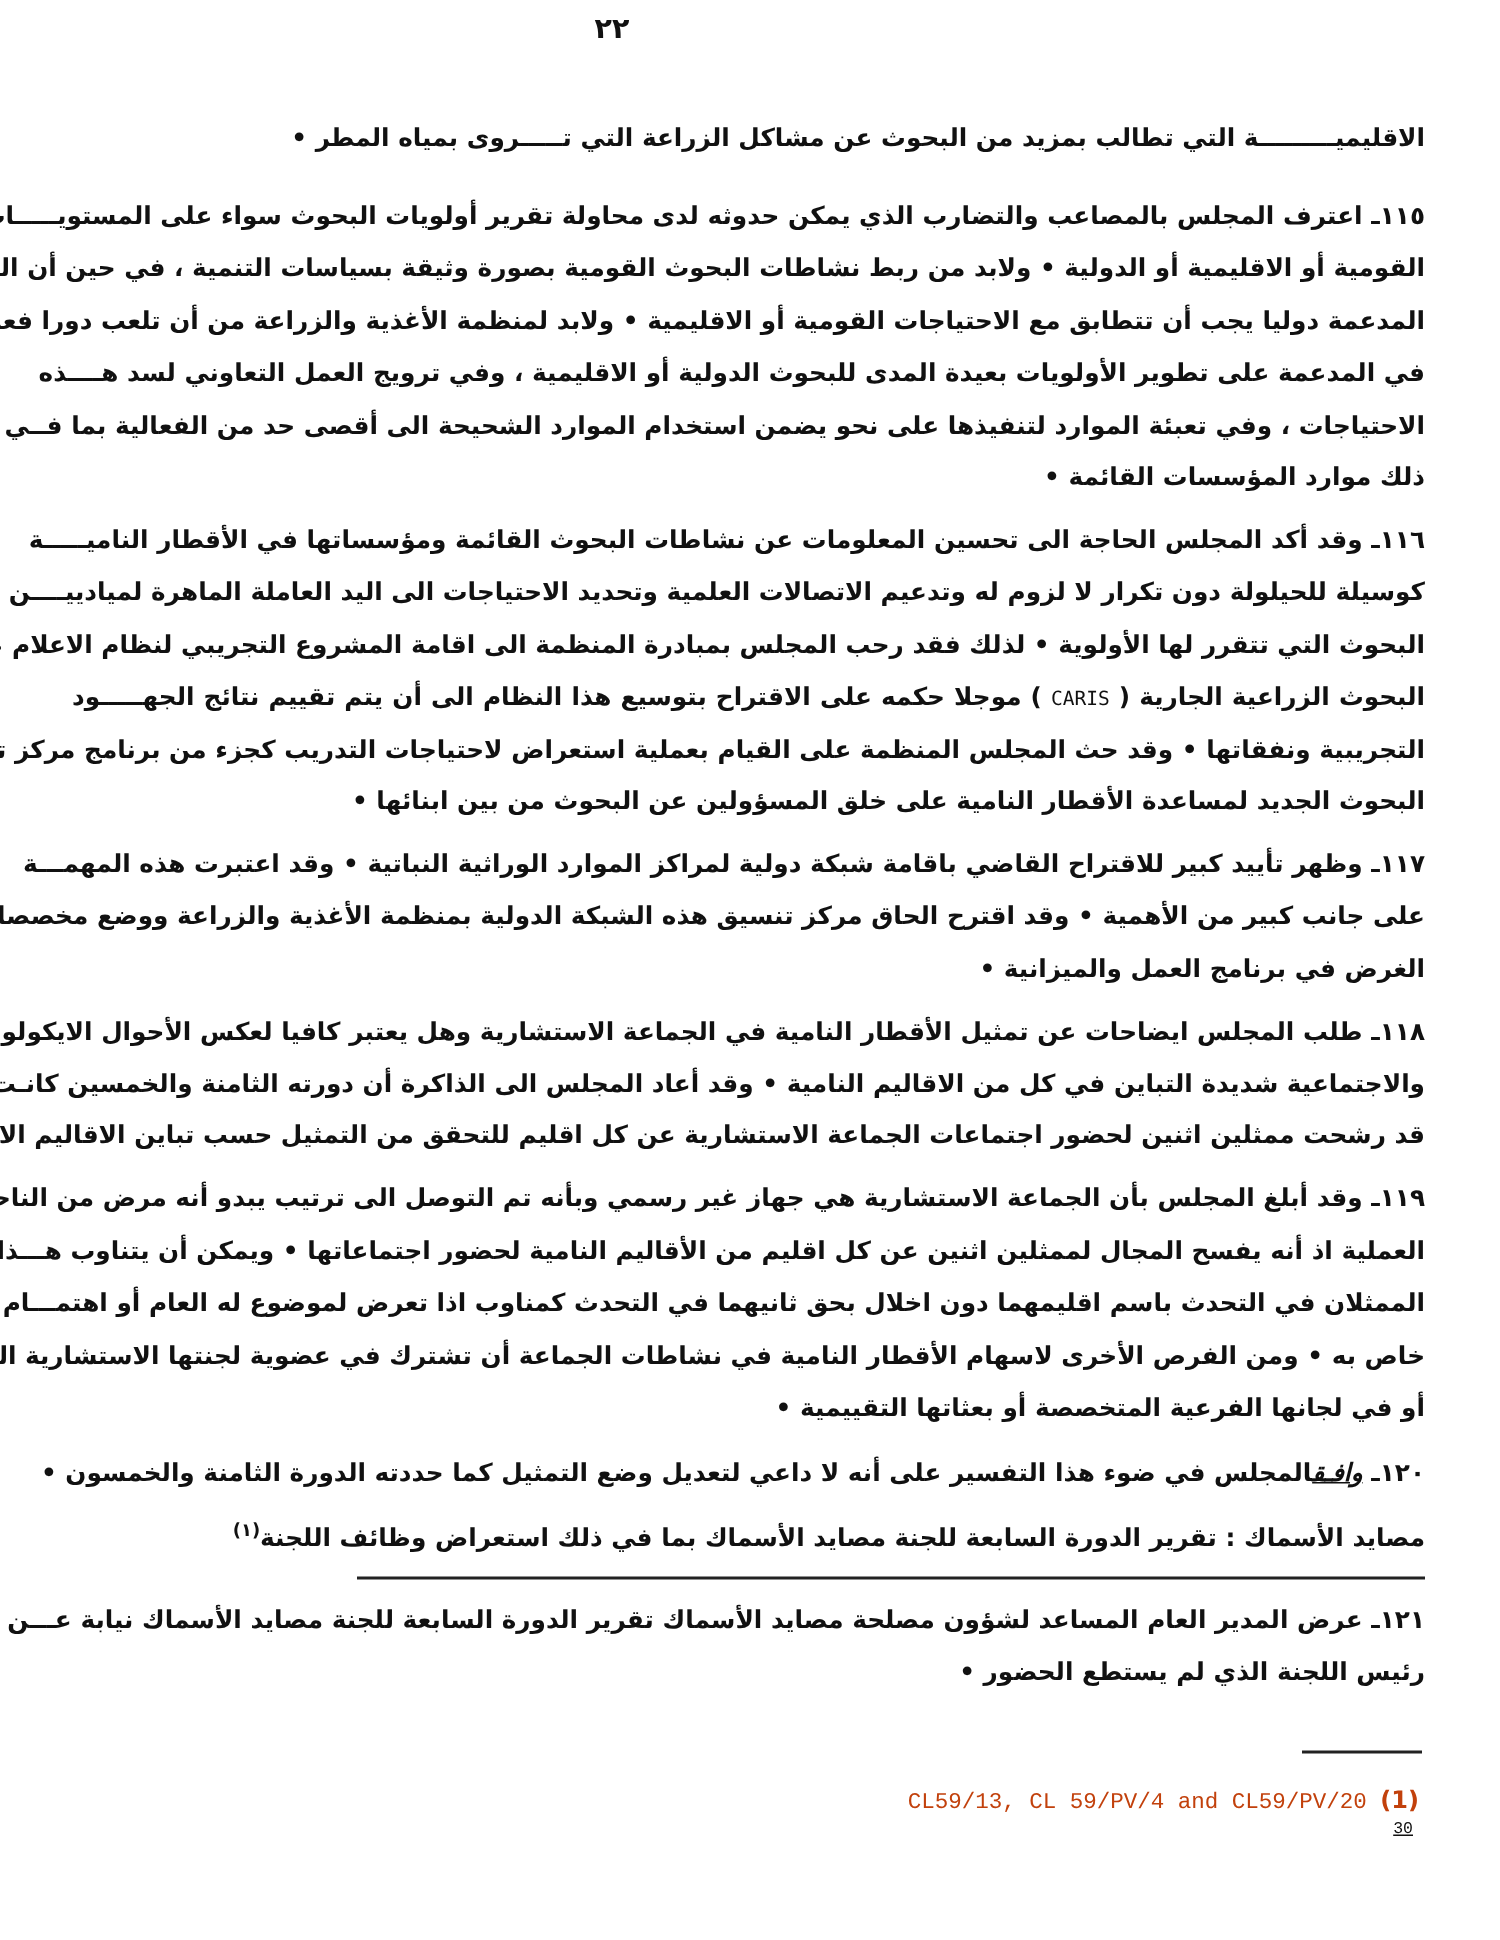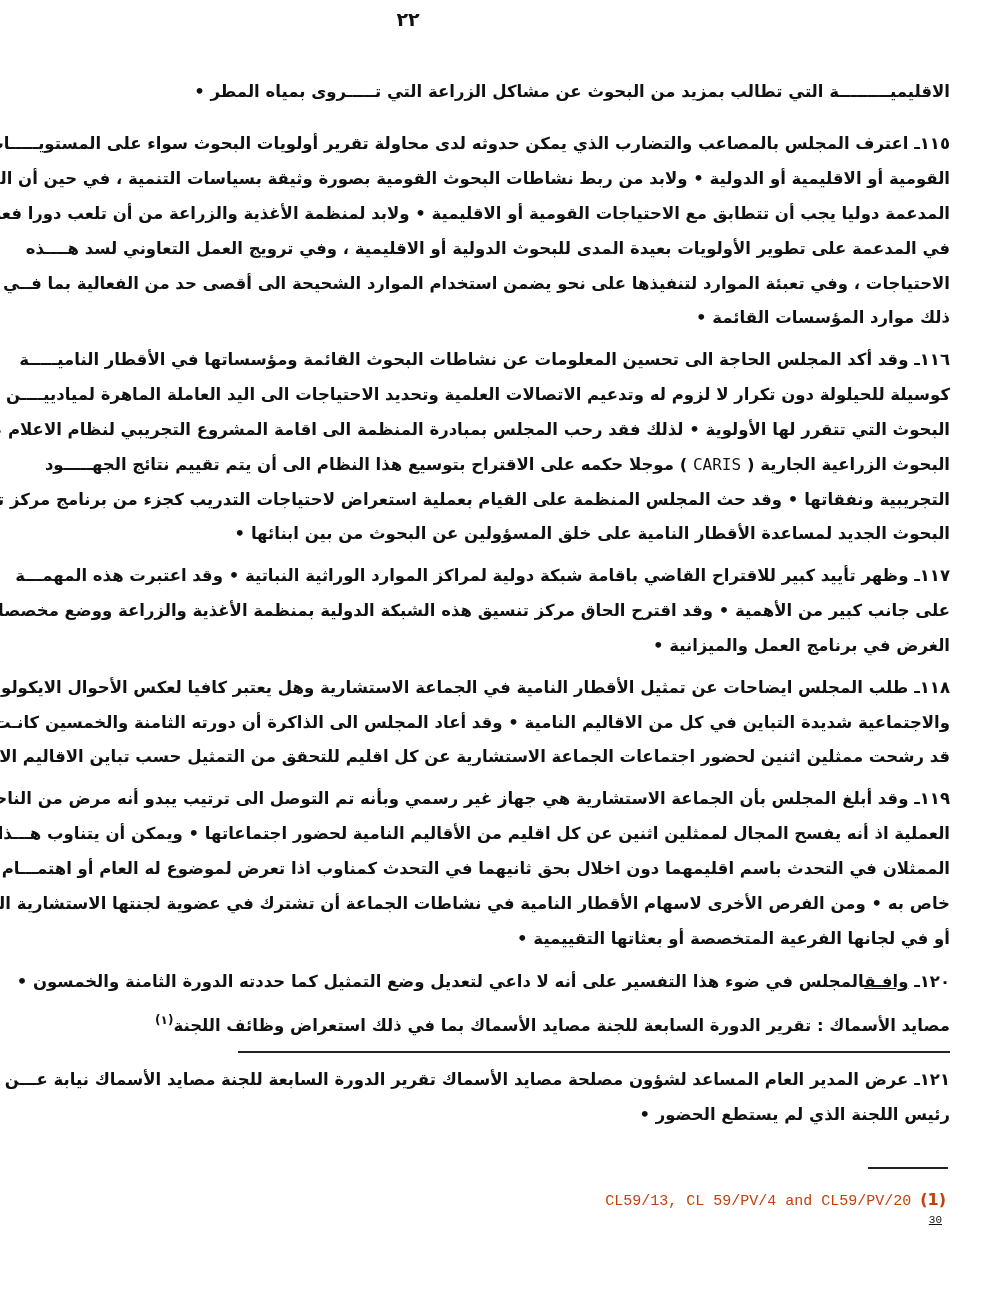--- a/index.html
+++ b/index.html
@@ -35,27 +35,28 @@
     font-weight: bold;
     white-space: nowrap;
     line-height: 24px;
   }
   .line.last {
     text-align-last: right;
   }
   .latin {
     font-family: "DejaVu Sans Mono", monospace;
     font-weight: normal;
-    font-size: 16px;
+    font-size: 13px;
     direction: ltr;
     unicode-bidi: embed;
     margin-top: 44px;
   }
   .underline {
     text-decoration: underline;
+    font-style: italic;
   }
   .sup {
     font-size: 12px;
     vertical-align: super;
   }
   .rule {
     position: absolute;
     right: 50px;
     left: 238px;
     top: 1051px;

